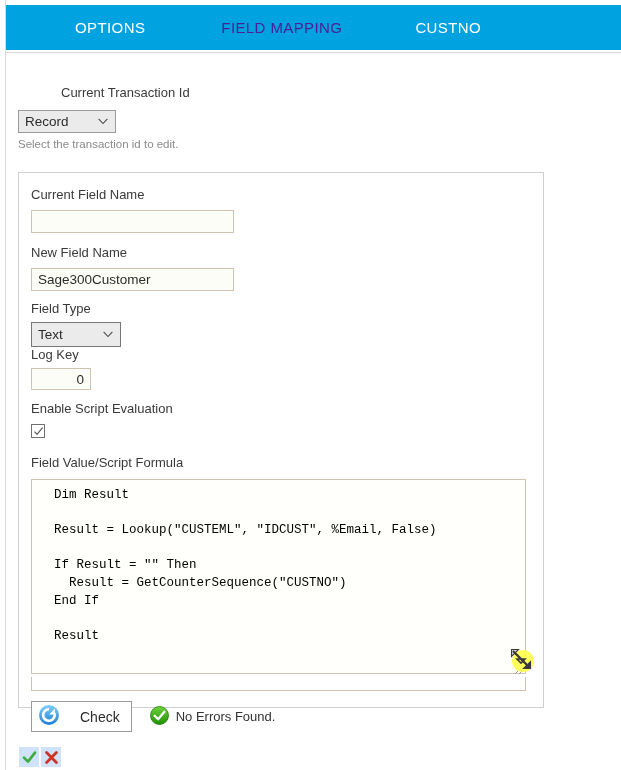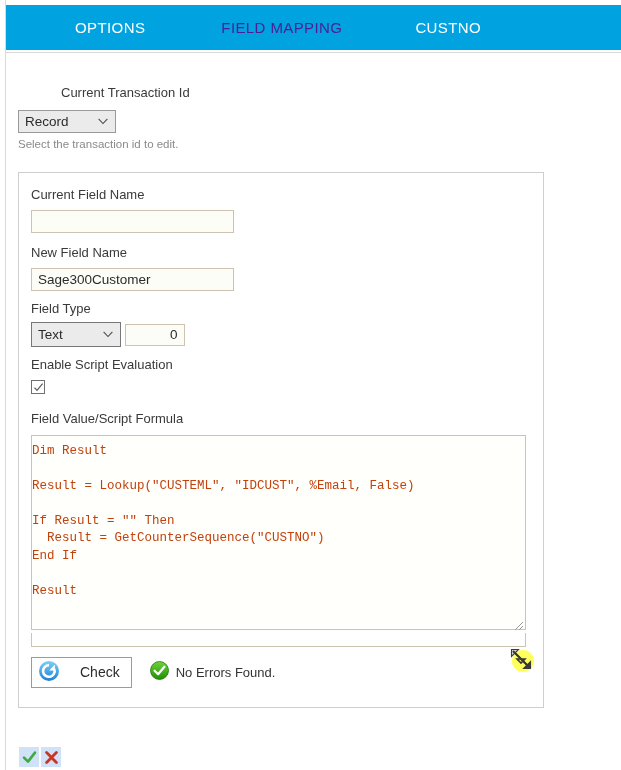--- a/index.html
+++ b/index.html
@@ -188,25 +188,25 @@
     position: relative;
     width: 495px;
     margin-top: 8px;
   }
   .script-area {
     box-sizing: border-box;
     width: 495px;
     height: 195px;
     border: 1px solid #cdc3b0;
     background: #fffffb;
-    color: #c2410c;
+    color: #000000;
     font-family: "Liberation Mono", "DejaVu Sans Mono", monospace;
     font-size: 12.5px;
     line-height: 17.6px;
-    padding: 7px 6px 6px 0;
+    padding: 7px 6px 6px 22px;
     outline: none;
     resize: none;
     border-radius: 0;
     white-space: pre;
     overflow: hidden;
   }
   .resize-grip {
     position: absolute;
     right: 2px;
     bottom: 2px;
@@ -329,20 +329,21 @@
       <select class="select-box fieldtype-select">
         <option>Text</option>
       </select>
       <span class="select-chevron">
         <svg width="10" height="7" viewBox="0 0 10 7">
           <path d="M0.6 0.8 L5 5.4 L9.4 0.8" fill="none" stroke="#4a4a4a" stroke-width="1.1"></path>
         </svg>
       </span>
     </div>
 
+    <div class="field-label lbl-row tight">Log Key</div>
     <input class="text-input input-log-key" type="text" value="0" style="">
 
     <div class="field-label lbl-row">Enable Script Evaluation</div>
     <div class="checkbox">
       <svg width="11" height="11" viewBox="0 0 11 11">
         <path d="M1.5 5.6 L4 8.4 L9.6 1.6" fill="none" stroke="#5a5a5a" stroke-width="1.2"></path>
       </svg>
     </div>
 
     <div class="field-label lbl-row">Field Value/Script Formula</div>

